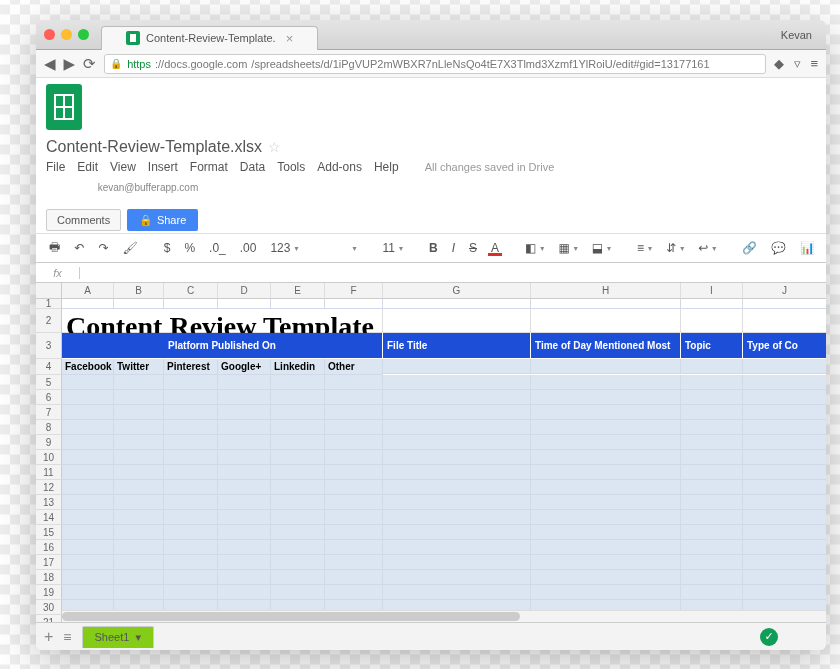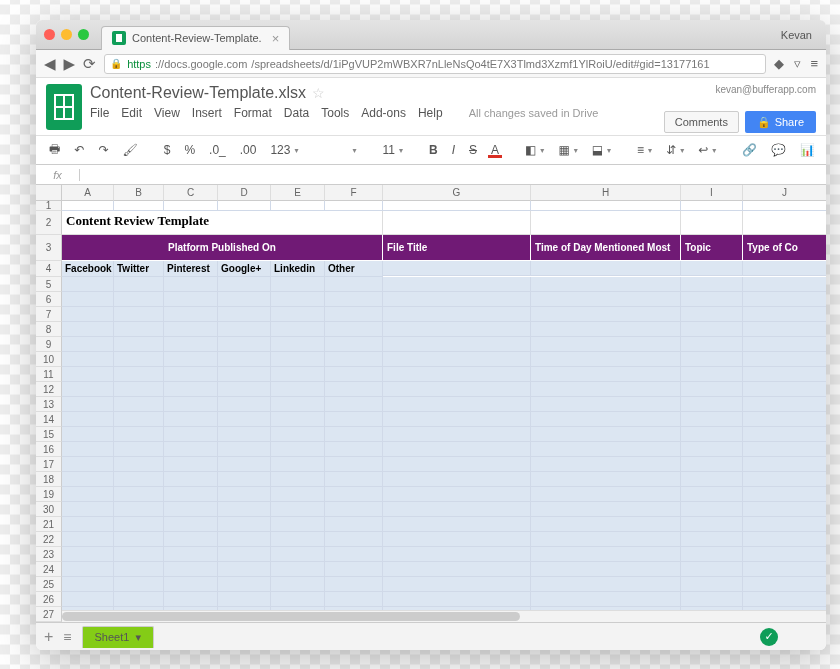--- a/index.html
+++ b/index.html
@@ -2,33 +2,33 @@
 <html><head>
 <meta charset="utf-8">
 <style>
 * { margin:0; padding:0; box-sizing:border-box; font-family:Arial,Helvetica,sans-serif; }
 body { background:repeating-conic-gradient(#eee 0% 25%,#fff 0% 50%) 50%/20px 20px; width:840px; height:669px; overflow:hidden; }
 .window { position:absolute; top:20px; left:36px; width:790px; height:630px; background:#fff; border-radius:6px; box-shadow:0 10px 40px rgba(0,0,0,0.25); overflow:hidden; display:flex; flex-direction:column; }
 .tabbar { height:30px; background:linear-gradient(#e4e4e4,#d4d4d4); display:flex; align-items:center; padding:0 8px; border-bottom:1px solid #aaa; }
 .traffic { display:flex; gap:6px; margin-right:12px; }
 .dot { width:11px; height:11px; border-radius:50%; }
 .red{background:#ff5f57}.yellow{background:#febc2e}.green{background:#28c840}
-.tab { background:#f7f7f7; height:24px; padding:0 10px; border-radius:4px 4px 0 0; display:flex; align-items:center; gap:6px; font-size:11px; color:#555; border:1px solid #bbb; border-bottom:none; margin-top:6px; }
+.tab { background:#f7f7f7; height:24px; padding:0 24px; border-radius:4px 4px 0 0; display:flex; align-items:center; gap:6px; font-size:11px; color:#555; border:1px solid #bbb; border-bottom:none; margin-top:6px; }
 .favicon { width:14px; height:14px; background:#0f9d58; border-radius:2px; display:flex; align-items:center; justify-content:center; }
 .favicon::after{content:"";width:6px;height:8px;background:#fff;}
 .tab-close{color:#999;font-size:13px;margin-left:4px;}
 .user-label{margin-left:auto;font-size:11px;color:#555;padding-right:6px;}
 .addr { height:28px; background:#f7f7f7; border-bottom:1px solid #ddd; display:flex; align-items:center; padding:0 8px; gap:8px; }
 .navbtn{color:#666;font-size:15px;}
 .url{flex:1;height:20px;border:1px solid #ccc;border-radius:3px;background:#fff;font-size:11px;padding:0 6px;display:flex;align-items:center;gap:4px;overflow:hidden;white-space:nowrap;}
 .lock{color:#0a8f3c;font-size:10px;}
 .https{color:#0a8f3c;}
 .urlgray{color:#777;text-align:center;}
 .addr-icons{display:flex;gap:10px;color:#666;font-size:13px;}
-.docheader{padding:6px 10px 2px 10px;display:flex;align-items:flex-start;gap:8px;}
+.docheader{padding:6px 10px 2px 10px;display:flex;align-items:flex-start;gap:8px;flex-direction:column;}
 .sheets-logo{width:36px;height:46px;background:#0f9d58;border-radius:3px;position:relative;flex-shrink:0;}
 .sheets-logo::after{content:"";position:absolute;top:10px;left:8px;right:8px;bottom:10px;background:linear-gradient(#fff,#fff) 0 0/100% 2px no-repeat,linear-gradient(#fff,#fff) 0 50%/100% 2px no-repeat,linear-gradient(#fff,#fff) 0 100%/100% 2px no-repeat,linear-gradient(#fff,#fff) 0 0/2px 100% no-repeat,linear-gradient(#fff,#fff) 50% 0/2px 100% no-repeat,linear-gradient(#fff,#fff) 100% 0/2px 100% no-repeat;}
 .doc-main{flex:1;}
 .doc-title-row{display:flex;align-items:center;gap:6px;}
 .doc-title{font-size:16px;color:#555;}
 .star{color:#ccc;font-size:14px;}
 .menubar{display:flex;gap:12px;font-size:12px;color:#555;margin-top:4px;align-items:center;}
 .menubar span{cursor:default;}
 .save-status{color:#999;font-size:11px;margin-left:14px;}
 .doc-right{display:flex;flex-direction:column;align-items:flex-end;gap:16px;}
@@ -44,23 +44,23 @@
 .fx-row{height:20px;border-bottom:1px solid #ccc;display:flex;align-items:center;font-size:11px;color:#999;}
 .fx-label{width:44px;text-align:center;font-style:italic;border-right:1px solid #ccc;}
 .fx-input{flex:1;padding:0 6px;}
 .sheet-area{flex:1;overflow:hidden;position:relative;}
 .grid{display:grid;grid-template-columns:26px 52px 50px 54px 53px 54px 58px 148px 150px 62px 84px;font-size:10px;}
 .col-head{background:#f3f3f3;border-right:1px solid #ddd;border-bottom:1px solid #ccc;text-align:center;height:16px;line-height:16px;color:#666;}
 .corner{background:#f3f3f3;border-right:1px solid #ccc;border-bottom:1px solid #ccc;}
 .row-head{background:#f3f3f3;border-right:1px solid #ccc;border-bottom:1px solid #ddd;text-align:center;color:#666;font-size:10px;height:15px;line-height:15px;}
 .cell{border-right:1px solid #d0d9e8;border-bottom:1px solid #d0d9e8;height:15px;background:#dce6f2;}
 .cell.row1{background:#fff;height:10px;}
-.bigtitle{grid-column:2/8;background:#fff;font-family:"Times New Roman",serif;font-size:13px;font-weight:bold;color:#000;padding:2px 4px;height:24px;border-right:1px solid #ddd;border-bottom:1px solid #ddd;}
+.bigtitle{grid-column:2/8;background:#fff;font-family:"Times New Roman",serif;font-size:28px;font-weight:bold;color:#000;padding:2px 4px;height:24px;border-right:1px solid #ddd;border-bottom:1px solid #ddd;}
 .row2-rest{background:#fff;border-right:1px solid #ddd;border-bottom:1px solid #ddd;}
-.hdr-blue{background:#701a75;color:#fff;font-weight:bold;font-size:10px;padding:4px;border-right:1px solid #fff;border-bottom:1px solid #fff;height:26px;display:flex;align-items:center;}
+.hdr-blue{background:#1d4ed8;color:#fff;font-weight:bold;font-size:10px;padding:4px;border-right:1px solid #fff;border-bottom:1px solid #fff;height:26px;display:flex;align-items:center;}
 .hdr-platform{grid-column:2/8;justify-content:center;}
 .subhdr{background:#dce6f2;font-weight:bold;font-size:10px;padding:2px 3px;border-right:1px solid #cfd9e8;border-bottom:1px solid #cfd9e8;height:16px;color:#000;}
 .row-head.tall2{height:24px;line-height:24px;}
 .row-head.tall3{height:26px;line-height:26px;}
 .row-head.tall4{height:16px;line-height:16px;}
 .row-head.r1{height:10px;line-height:10px;}
 .sheet-tabs{height:28px;border-top:1px solid #ccc;background:#f3f3f3;display:flex;align-items:center;padding:0 8px;gap:10px;font-size:12px;color:#555;}
 .sheet-tab{background:#84cc16;border:1px solid #ccc;border-bottom:none;padding:4px 12px;border-radius:2px 2px 0 0;font-size:11px;display:flex;align-items:center;gap:6px;}
 .sheet-plus{color:#888;font-size:16px;}
 .sheet-menu{color:#888;font-size:14px;}

